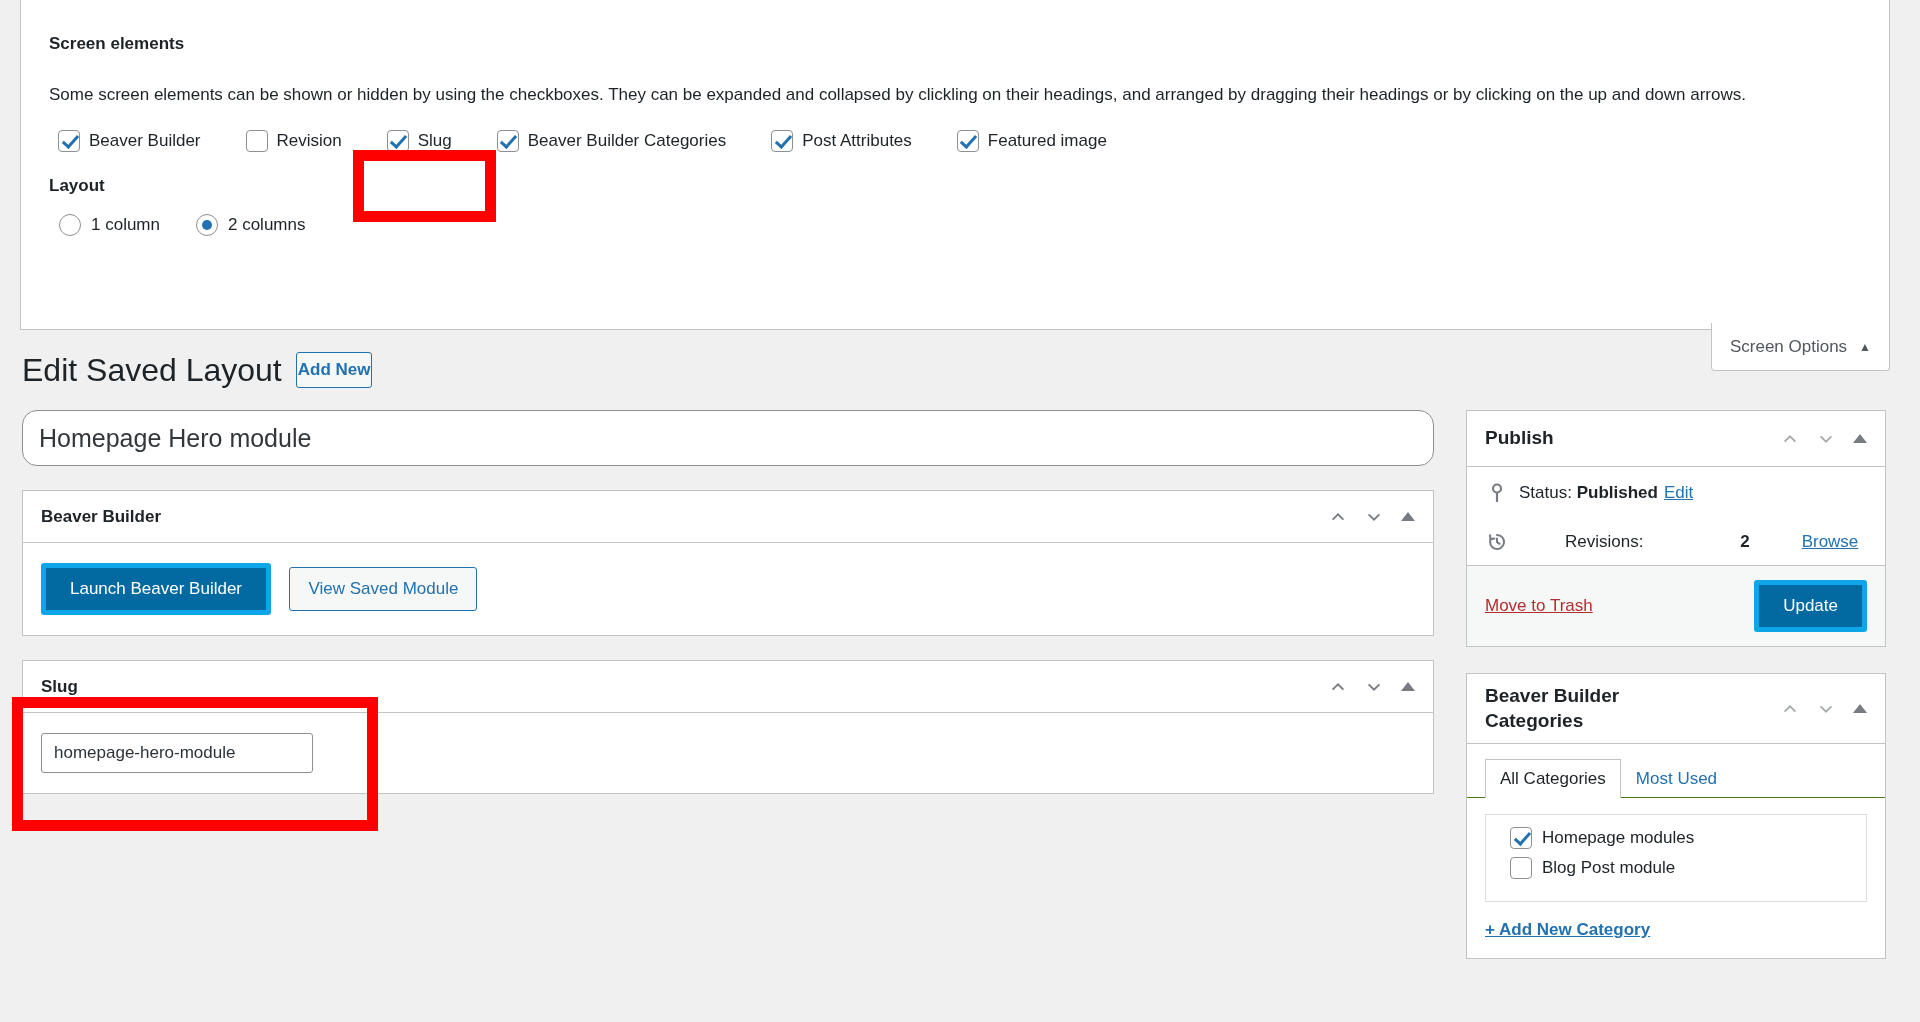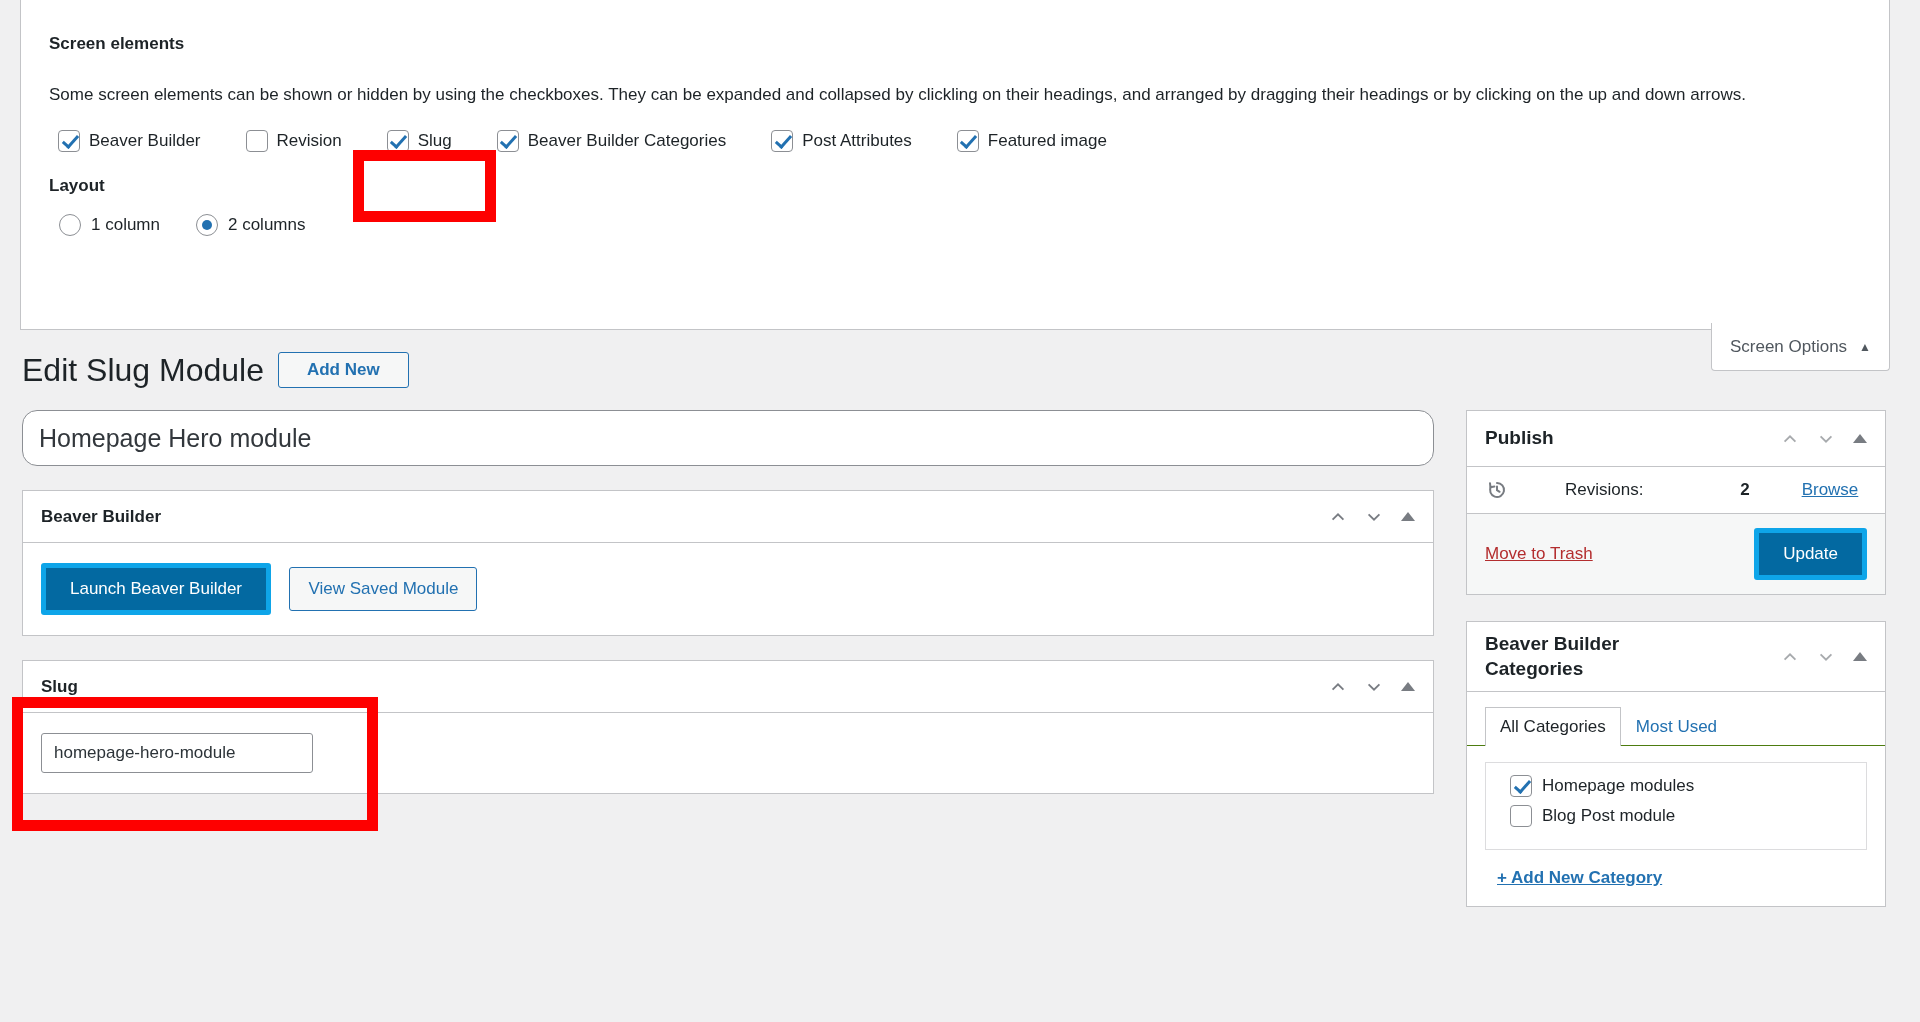--- a/index.html
+++ b/index.html
@@ -57,21 +57,21 @@
     font-size:17px;color:#50575e;
   }
   .so-tab .tri{ margin-left:12px;font-size:12px;color:#50575e; }
 
   
   .page-head{ position:absolute;left:22px;top:352px;display:flex;align-items:center; }
   .page-title{ font-size:32px;font-weight:400;color:#1d2327;line-height:1; }
   .add-new{
     margin-left:14px;font-size:17px;font-weight:bold;color:#2271b1;
     border:1px solid #2271b1;border-radius:3px;background:#f6f7f7;
-    padding:7px 28px;cursor:pointer;
+    padding:7px 1px;cursor:pointer;
   }
 
   
   .main-col{ position:absolute;left:22px;top:410px;width:1412px; }
 
   .title-input{
     width:100%;height:56px;background:#fff;border:1px solid #8c8f94;border-radius:15px;
     font-size:25px;color:#32373c;padding:0 16px;font-family:"Liberation Sans", sans-serif;
     display:flex;align-items:center;
   }
@@ -129,21 +129,21 @@
     color:#2271b1;position:relative;top:1px;background:transparent;
   }
   .cat-tab.active{ background:#fff;border-color:#c3c4c7;color:#1d2327; }
   .cat-list{
     margin:16px 18px 0 18px;border:1px solid #dcdcde;background:#fff;
     padding:12px 14px;height:88px;
   }
   .cat-item{ display:flex;align-items:center;font-size:17px;margin-bottom:8px; }
   .cat-item span{ margin-left:10px; }
   .add-cat{
-    display:block;margin:18px 18px 18px 30px;font-size:17px;font-weight:bold;
+    display:block;margin:18px 18px 18px 18px;font-size:17px;font-weight:bold;
     color:#2271b1;text-decoration:underline;cursor:pointer;
   }
 
   
   .hl{ position:absolute;border:11px solid #fe0000;pointer-events:none; }
   #hl-slug-chk{ left:353px; top:150px; width:143px; height:72px; }
   #hl-slug-box{ left:12px; top:697px; width:366px; height:134px; }
 </style>
 </head>
 <body>
@@ -191,21 +191,21 @@
     </label>
   </div>
 </div>
 
 <div class="so-tab">
   <span>Screen Options</span>
   <span class="tri">▲</span>
 </div>
 
 <div class="page-head">
-  <div class="page-title">Edit Slug Module</div>
+  <div class="page-title">Edit Saved Layout</div>
   <div class="add-new">Add New</div>
 </div>
 
 <div class="main-col">
 
   <div class="title-input" placeholder="Add title">Homepage Hero module</div>
 
   <div class="postbox">
     <div class="postbox-head">
       <div class="postbox-title">Beaver Builder</div>
@@ -265,20 +265,31 @@
         </span>
         <span>
           <svg class="chev" viewBox="0 0 20 20">
               <path d="M4 7 L10 13 L16 7" fill="none" stroke="#a7aaad" stroke-width="2"></path>
             </svg>
         </span>
         <span class="tri-toggle"></span>
       </div>
     </div>
 
+    <div class="pub-row">
+      <span class="ic">
+        <svg width="18" height="20" viewBox="0 0 18 20">
+          <circle cx="9" cy="5.5" r="4" fill="none" stroke="#787c82" stroke-width="2.2"></circle>
+          <rect x="7.9" y="9" width="2.2" height="10" fill="#787c82"></rect>
+        </svg>
+      </span>
+      <span>Status:</span>&nbsp;
+      <b>Published</b>
+      <span class="lnk">Edit</span>
+    </div>
 
     <div class="pub-row" style="height:46px;gap:46px;">
       <span class="ic">
         <svg width="20" height="20" viewBox="0 0 20 20">
           <path d="M10 3 a7 7 0 1 1 -6.1 3.6" fill="none" stroke="#787c82" stroke-width="2" stroke-linecap="round"></path>
           <path d="M3 3.2 L3.4 7.2 L7.4 6.6" fill="none" stroke="#787c82" stroke-width="2" stroke-linecap="round" stroke-linejoin="round"></path>
           <path d="M10 6.5 V10.2 L12.6 11.8" fill="none" stroke="#787c82" stroke-width="2" stroke-linecap="round"></path>
         </svg>
       </span>
       <span>Revisions:</span>&nbsp;

